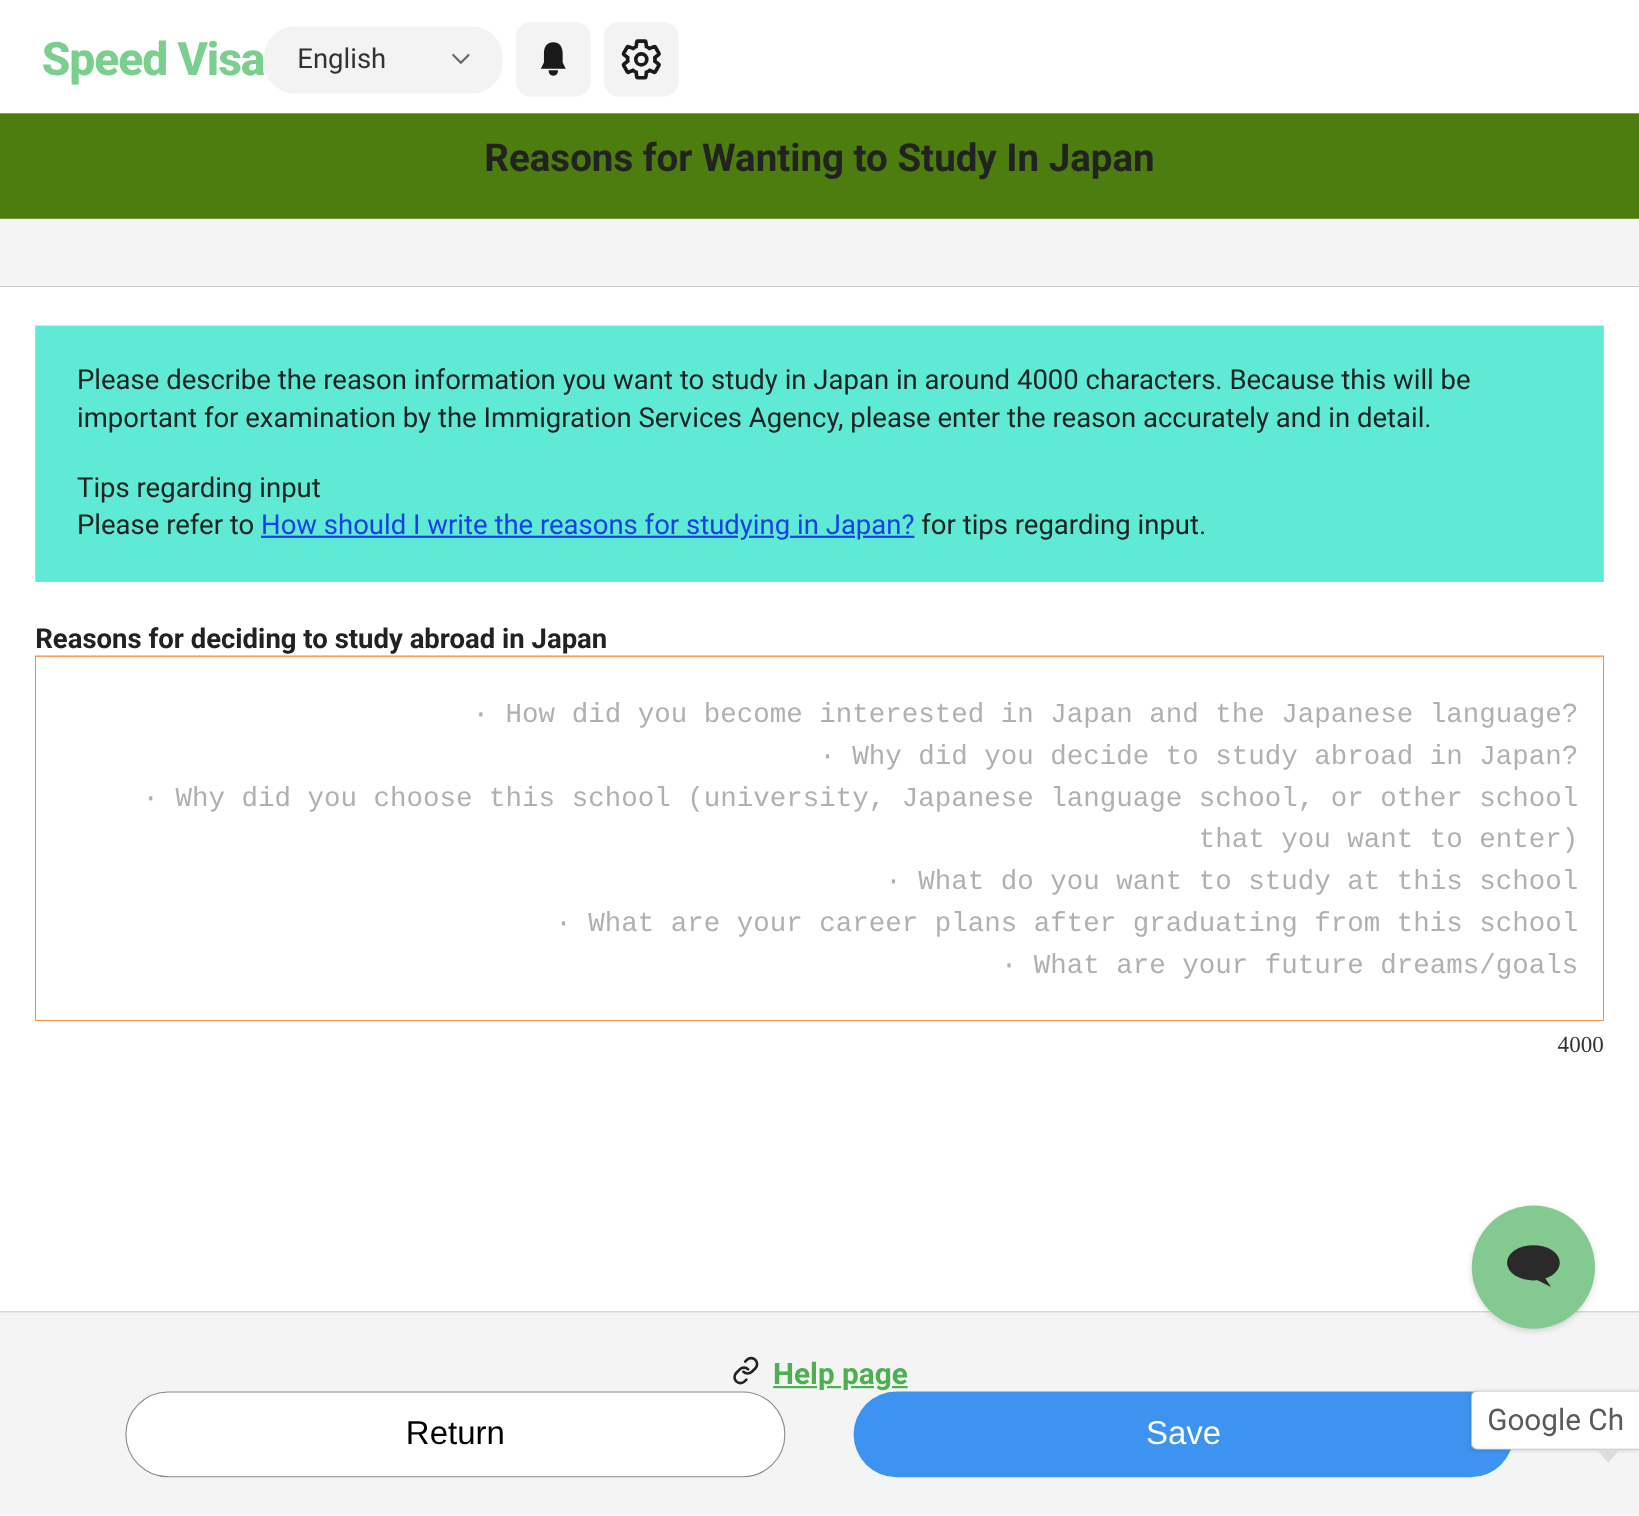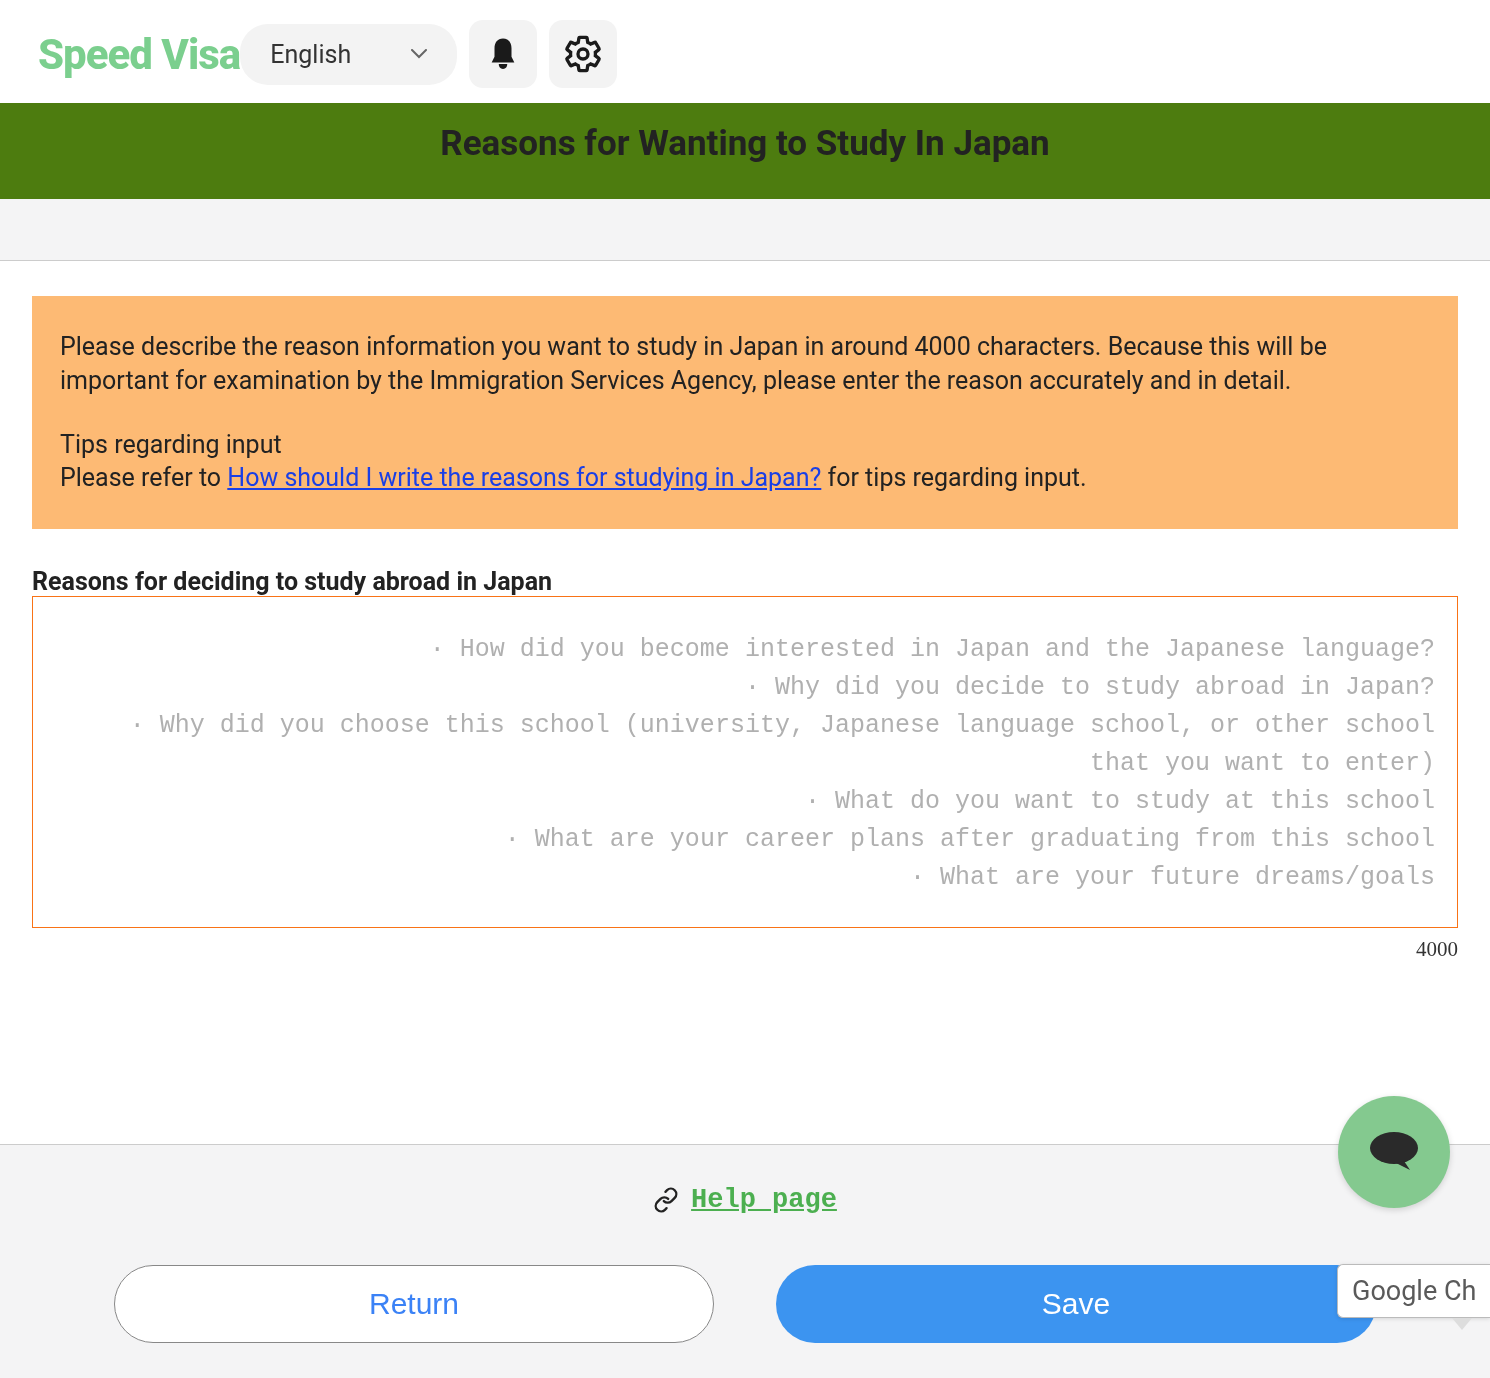--- a/index.html
+++ b/index.html
@@ -70,22 +70,22 @@
     .gray-strip {
       background: #f4f4f5;
       height: 62px;
       border-bottom: 1px solid #ccc;
     }
     .content {
       background: #fff;
       padding: 35px 32px 20px 32px;
     }
     .info-box {
-      background: #fdba74;
-      padding: 34px 28px;
+      background: #5eead4;
+      padding: 34px 38px;
       font-size: 25px;
       line-height: 1.35;
       color: #222;
     }
     .info-box p {
       margin-bottom: 0;
     }
     .info-box .spacer {
       height: 30px;
     }
@@ -129,25 +129,22 @@
       position: absolute;
       bottom: 0;
       left: 0;
       right: 0;
       background: #f4f4f5;
       border-top: 1px solid #ccc;
       padding-top: 40px;
     }
     .help-row {
       display: flex;
-      align-items: center;
       justify-content: center;
       gap: 12px;
-      margin-bottom: 50px;
-      font-family: Liberation Mono, monospace;
     }
     .help-link {
       color: #4caf50;
       font-size: 27px;
       font-weight: 700;
       text-decoration: underline;
     }
     .link-icon {
       width: 26px;
       height: 26px;
@@ -167,21 +164,21 @@
       font-weight: 500;
       display: flex;
       align-items: center;
       justify-content: center;
       cursor: pointer;
       border: none;
     }
     .btn-return {
       background: #fff;
       border: 1.5px solid #888;
-      color: #3b82f6;
+      color: #000000;
     }
     .btn-save {
       background: #3c94f0;
       color: #fff;
     }
     .chat-fab {
       position: absolute;
       right: 40px;
       bottom: 170px;
       width: 112px;

